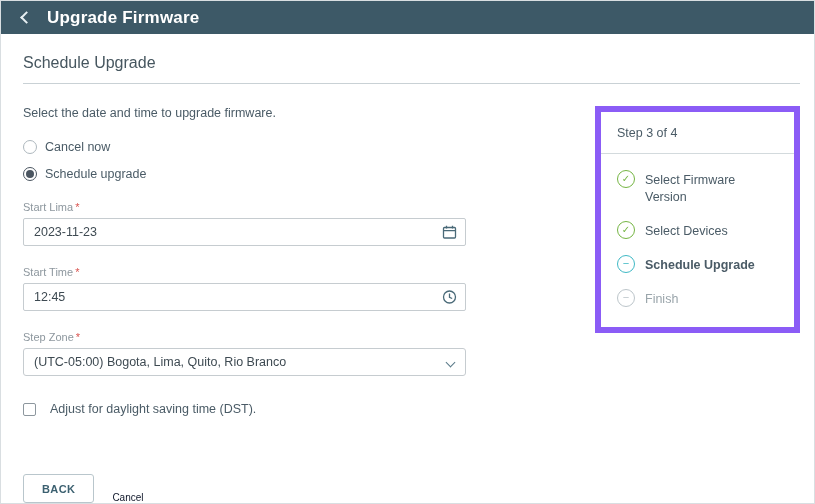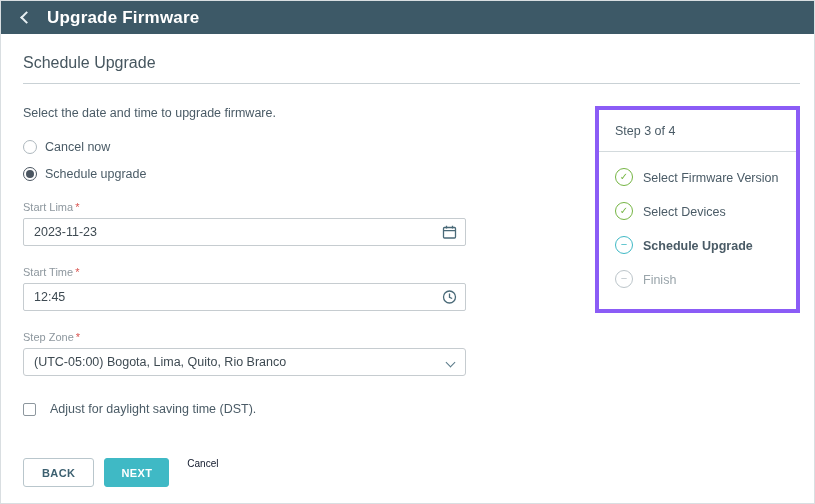--- a/index.html
+++ b/index.html
@@ -117,22 +117,22 @@
   .check-row { display: flex; align-items: center; margin-top: 26px; cursor: pointer; }
   .checkbox {
     width: 13px; height: 13px;
     border: 1px solid #8d979e; border-radius: 2px;
     background: #fff; flex: none;
   }
   .check-label { font-size: 12.5px; margin-left: 14px; color: #4a5b66; }
 
   
   .actions {
-    position: absolute; left: 22px; bottom: 16px;
-    display: flex; align-items: flex-start;
+    position: absolute; left: 22px; bottom: 0;
+    display: flex; align-items: flex-end;
   }
   .btn {
     height: 29px; border-radius: 3px;
     font-family: "Liberation Sans", sans-serif;
     font-size: 11px; font-weight: bold;
     letter-spacing: 0.4px;
     display: inline-flex; align-items: center; justify-content: center;
     cursor: pointer;
   }
   .btn-back {
@@ -143,21 +143,21 @@
     background: #3fb9c5; border: 1px solid #3fb9c5; color: #fff;
     padding: 0 16px; margin-left: 10px;
   }
   .link-cancel {
     margin-left: 18px; font-size: 10px; color: #0f172a; cursor: pointer;
   }
 
   
   .step-panel {
     width: 205px; flex: none;
-    border: 4px solid #8b5cf6;
+    border: 6px solid #8b5cf6;
     background: #fff;
     align-self: flex-start;
   }
   .step-title {
     font-size: 12.5px; color: #4a5b66;
     padding: 14px 16px 13px 16px;
     border-bottom: 1px solid #d3dadd;
   }
   .step-list { padding: 16px 14px 18px 16px; }
   .step-item { display: flex; align-items: flex-start; margin-bottom: 15px; }
@@ -287,17 +287,16 @@
           <span class="step-icon future">−</span>
           <span class="step-label">Finish</span>
         </div>
 
       </div>
     </div>
   </div>
 
   <div class="actions">
     <button class="btn btn-back">BACK</button>
-    <button class="btn btn-next">NEXT</button>
     <span class="link-cancel">Cancel</span>
   </div>
 
 </div>
 
 </body></html>

